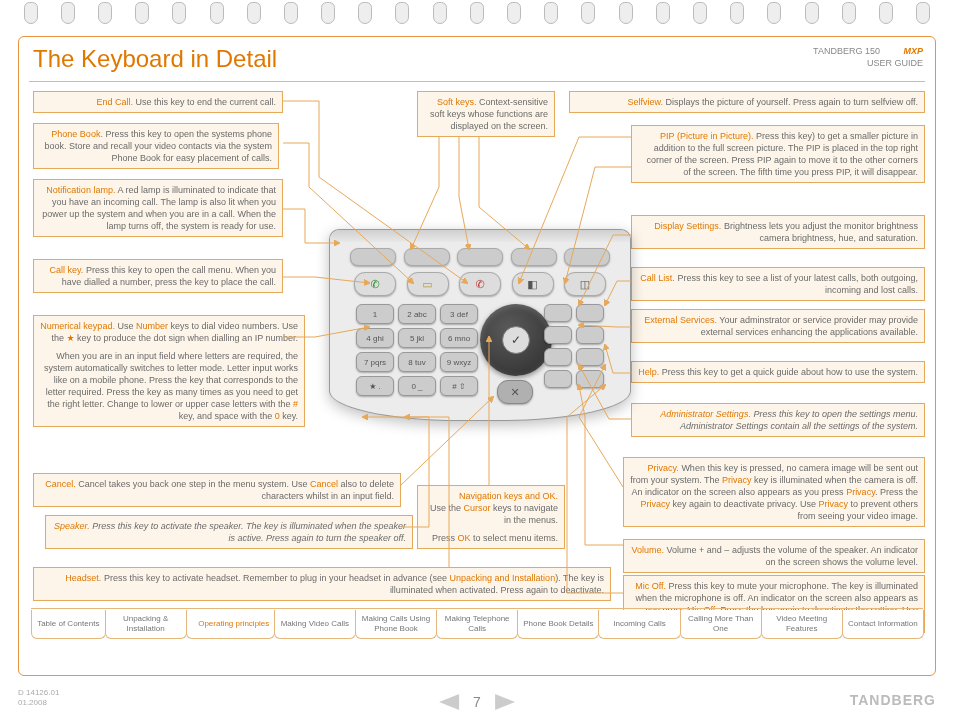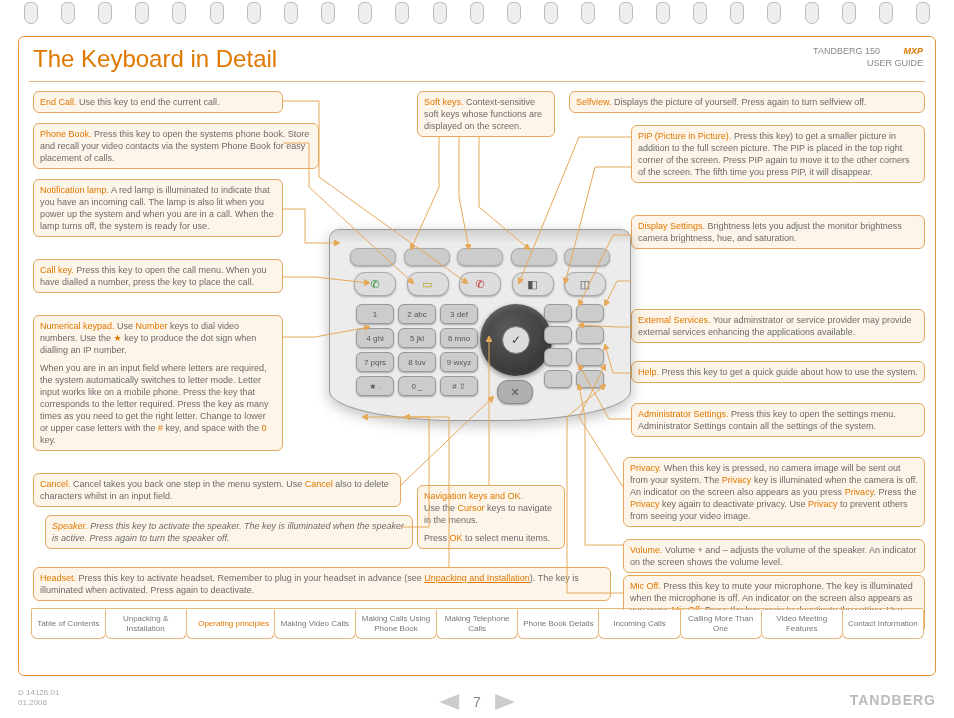--- a/index.html
+++ b/index.html
@@ -70,29 +70,30 @@
     top: 44px;
     left: 10px;
     right: 10px;
     border-top: 1px solid #e6b77a;
   }
 
   .box {
     position: absolute;
     border: 1px solid #e6a95a;
     background: #fdf5e9;
-    border-radius: 6px;
+    border-radius: 0;
     padding: 4px 6px;
     line-height: 12px;
     color: #6b6b6b;
     box-sizing: border-box;
+    text-align: right;
   }
   .box .t { color: #e07800; }
   .hl { color: #e07800; }
-  .hlink { color: #e07800; text-decoration: underline;}
+  .hlink { color: #e07800; }
 
   
   .remote {
     position: absolute;
     left: 310px;
     top: 192px;
     width: 300px;
     height: 190px;
     background: #ececec;
     border-radius: 10px 10px 130px 130px / 10px 10px 30px 30px;
@@ -265,33 +266,33 @@
       <span class="mxp">MXP</span><br>
       <span>USER GUIDE</span>
     </div>
     <div class="title">The Keyboard in Detail</div>
     <div class="hr"></div>
 
     <div class="box" style="left:14px; top:54px; width:250px;">
       <span class="t">End Call.</span>
       <span>Use this key to end the current call.</span>
     </div>
-    <div class="box" style="left:14px; top:86px; width:286px;">
+    <div class="box" style="left:14px; top:86px; width:246px;">
       <span class="t">Phone Book.</span>
       <span>Press this key to open the systems phone book. Store and recall your video contacts via the system Phone Book for easy placement of calls.</span>
     </div>
     <div class="box" style="left:14px; top:142px; width:250px;">
       <span class="t">Notification lamp.</span>
       <span>A red lamp is illuminated to indicate that you have an incoming call. The lamp is also lit when you power up the system and when you are in a call. When the lamp turns off, the system is ready for use.</span>
     </div>
     <div class="box" style="left:14px; top:222px; width:250px;">
       <span class="t">Call key.</span>
       <span>Press this key to open the call menu. When you have dialled a number, press the key to place the call.</span>
     </div>
-    <div class="box" style="left:14px; top:278px; width:250px;">
+    <div class="box" style="left:14px; top:278px; width:272px;">
       <span class="t">Numerical keypad.</span>
       <span>Use </span><span class="hl">Number</span><span> keys to dial video numbers. Use the </span><span class="hl">★</span><span> key to produce the dot sign when dialling an IP number.</span>
       <div style="height:6px"></div>
       <span>When you are in an input field where letters are required, the system automatically switches to letter mode. Letter input works like on a mobile phone. Press the key that corresponds to the letter required. Press the key as many times as you need to get the right letter. Change to lower or upper case letters with the </span><span class="hl">#</span><span> key, and space with the </span><span class="hl">0</span><span> key.</span>
     </div>
     <div class="box" style="left:14px; top:436px; width:368px;">
       <span class="t">Cancel.</span>
       <span>Cancel takes you back one step in the menu system. Use </span><span class="hl">Cancel</span><span> also to delete characters whilst in an input field.</span>
     </div>
     <div class="box" style="left:26px; top:478px; width:368px;font-style:italic;">
@@ -319,29 +320,33 @@
       <span>Displays the picture of yourself. Press again to turn selfview off.</span>
     </div>
     <div class="box" style="left:612px; top:88px; width:294px;">
       <span class="t">PIP (Picture in Picture).</span>
       <span>Press this key) to get a smaller picture in addition to the full screen picture. The PIP is placed in the top right corner of the screen. Press PIP again to move it to the other corners of the screen. The fifth time you press PIP, it will disappear.</span>
     </div>
     <div class="box" style="left:612px; top:178px; width:294px;">
       <span class="t">Display Settings.</span>
       <span>Brightness lets you adjust the monitor brightness camera brightness, hue, and saturation.</span>
     </div>
+    <div class="box" style="left:612px; top:230px; width:294px;">
+      <span class="t">Call List.</span>
+      <span>Press this key to see a list of your latest calls, both outgoing, incoming and lost calls.</span>
+    </div>
     <div class="box" style="left:612px; top:272px; width:294px;">
       <span class="t">External Services.</span>
       <span>Your adminstrator or service provider may provide external services enhancing the applications available.</span>
     </div>
     <div class="box" style="left:612px; top:324px; width:294px;">
       <span class="t">Help.</span>
       <span>Press this key to get a quick guide about how to use the system.</span>
     </div>
-    <div class="box" style="left:612px; top:366px; width:294px;">
+    <div class="box" style="left:612px; top:366px; width:294px;font-style:italic;">
       <span class="t">Administrator Settings.</span>
       <span>Press this key to open the settings menu. Administrator Settings contain all the settings of the system.</span>
     </div>
     <div class="box" style="left:604px; top:420px; width:302px;">
       <span class="t">Privacy.</span>
       <span>When this key is pressed, no camera image will be sent out from your system. The </span><span class="hl">Privacy</span><span> key is illuminated when the camera is off. An indicator on the screen also appears as you press </span><span class="hl">Privacy</span><span>. Press the </span><span class="hl">Privacy</span><span> key again to deactivate privacy. Use </span><span class="hl">Privacy</span><span> to prevent others from seeing your video image.</span>
     </div>
     <div class="box" style="left:604px; top:496px; width:302px;margin-top:6px;">
       <span class="t">Volume.</span>
       <span>Volume + and – adjusts the volume of the speaker. An indicator on the screen shows the volume level.</span>

